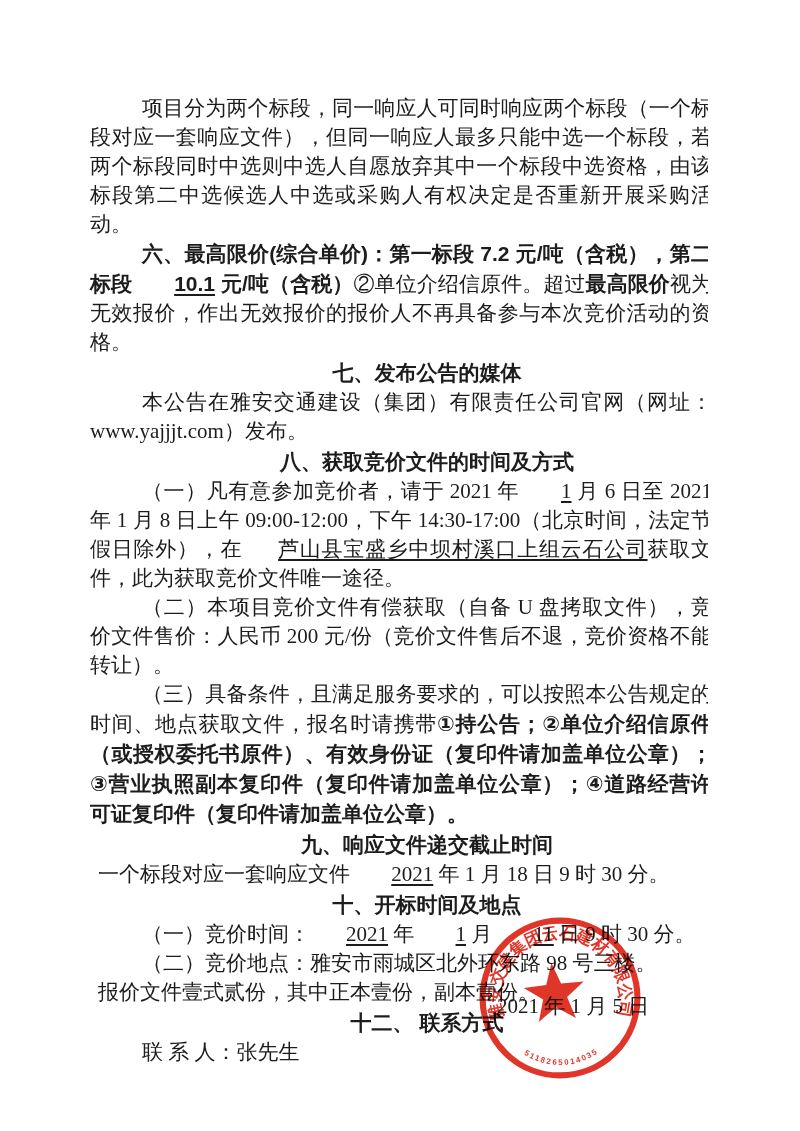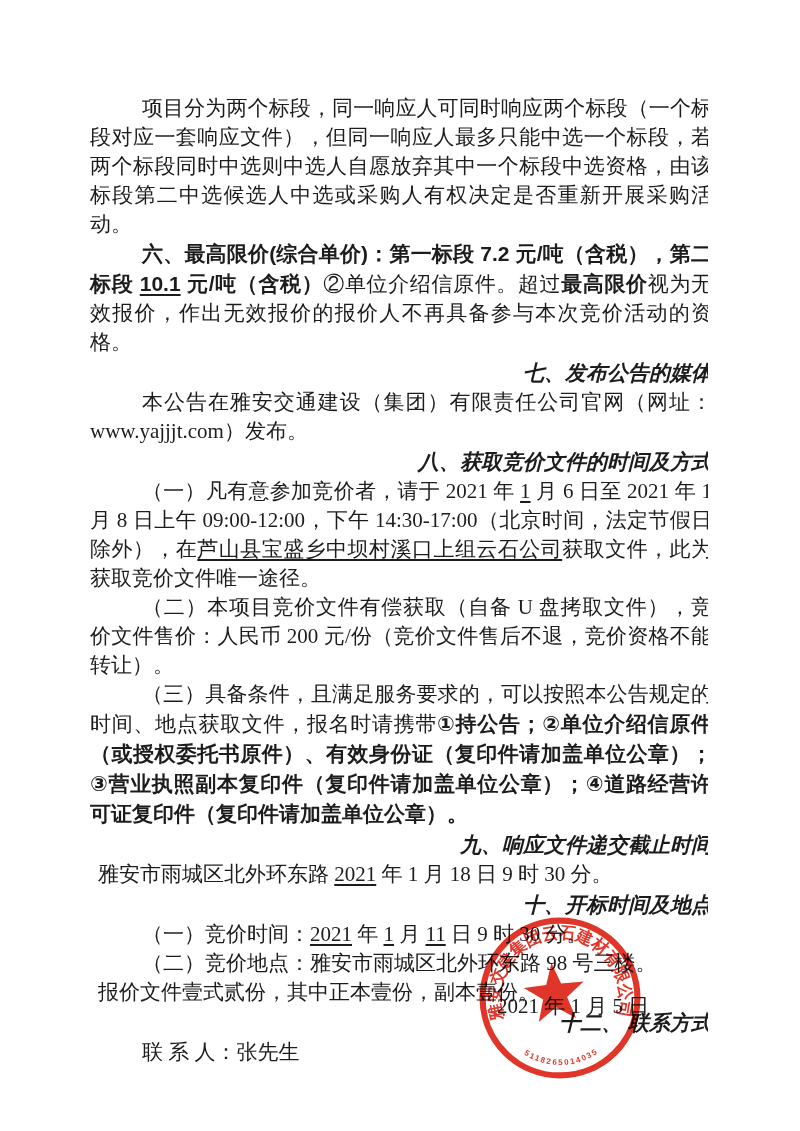--- a/index.html
+++ b/index.html
@@ -11,25 +11,24 @@
   }
   .content {
     position:absolute; left:90px; top:94px; width:622px;
     font-size:21px; line-height:29px; text-align:justify;
   }
   .content p { margin:0; text-indent:52px; }
   .content p.tight { text-indent:8px; }
   h3.sec {
     margin:1px 0; font-size:21px; line-height:29px; text-indent:52px;
     font-weight:bold; font-family:"Liberation Sans","DejaVu Sans",sans-serif;
-    text-align:right;
-    font-style:italic;
+    text-align:center;
   }
   .bd { font-weight:bold; font-family:"Liberation Sans","DejaVu Sans",sans-serif; }
-  .ul { text-decoration:underline; text-underline-offset:3px; }
+  .ul { text-decoration:underline; text-underline-offset:3px;margin-left:36px; }
   .contact-line { margin:0; text-indent:52px; line-height:28px; }
   .date-line {
     position:absolute; left:497px; top:992px; font-size:21px; color:#1c1c1c;
     white-space:nowrap;
   }
   .seal {
     position:absolute; left:470px; top:910px; width:180px; height:176px;
     mix-blend-mode:multiply; opacity:0.95;
   }
 </style>
@@ -49,21 +48,21 @@
 
     <h3 class="sec">八、获取竞价文件的时间及方式</h3>
 
     <p><span>（一）凡有意参加竞价者，请于 2021 年 </span><span class="ul">1</span><span> 月 6 日至 2021 年 1 月 8 日上午 09:00-12:00，下午 14:30-17:00（北京时间，法定节假日除外），在</span><span class="ul">芦山县宝盛乡中坝村溪口上组云石公司</span><span>获取文件，此为获取竞价文件唯一途径。</span></p>
 
     <p>（二）本项目竞价文件有偿获取（自备 U 盘拷取文件），竞价文件售价：人民币 200 元/份（竞价文件售后不退，竞价资格不能转让）。</p>
 
     <p><span>（三）具备条件，且满足服务要求的，可以按照本公告规定的时间、地点获取文件，报名时请携带</span><span class="bd">①持公告；②单位介绍信原件（或授权委托书原件）、有效身份证（复印件请加盖单位公章）；③营业执照副本复印件（复印件请加盖单位公章）；④道路经营许可证复印件（复印件请加盖单位公章）。</span></p>
 
     <h3 class="sec">九、响应文件递交截止时间</h3>
-    <p class="tight"><span>雅安市雨城区北外环东路 </span><span class="ul">2021</span><span> 年 1 月 18 日 9 时 30 分。</span></p>
+    <p class="tight"><span>一个标段对应一套响应文件 </span><span class="ul">2021</span><span> 年 1 月 18 日 9 时 30 分。</span></p>
 
     <h3 class="sec">十、开标时间及地点</h3>
     <p><span>（一）竞价时间：</span><span class="ul">2021</span><span> 年 </span><span class="ul">1</span><span> 月 </span><span class="ul">11</span><span> 日 9 时 30 分。</span></p>
     <p>（二）竞价地点：雅安市雨城区北外环东路 98 号三楼。</p>
 
     <p class="tight">报价文件壹式贰份，其中正本壹份，副本壹份。</p>
 
     <h3 class="sec">十二、 联系方式</h3>
 
     <p class="contact-line">联 系 人：张先生</p>

